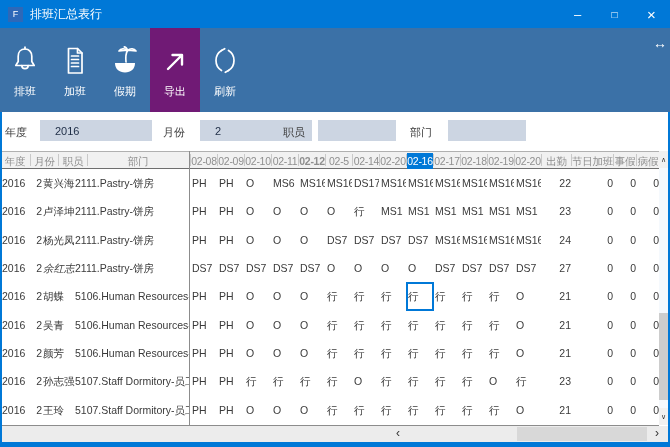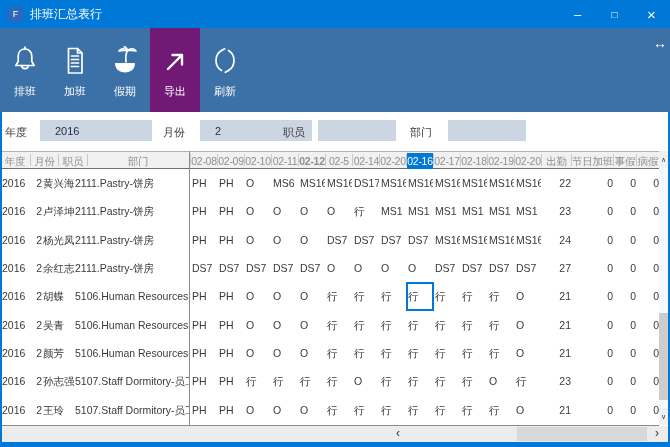--- a/index.html
+++ b/index.html
@@ -253,21 +253,21 @@
           <div class="g-cell" style="left: 489px; width: 25px;">MS16</div>
           <div class="g-cell" style="left: 516px; width: 25px;">MS16</div>
           <div class="g-cell right" style="left: 541px; width: 30px; padding-right: 3px;">24</div>
           <div class="g-cell right" style="left: 571px; width: 42px; padding-right: 4px;">0</div>
           <div class="g-cell right" style="left: 613px; width: 23px; padding-right: 4px;">0</div>
           <div class="g-cell right" style="left: 636px; width: 23px; padding-right: 4px;">0</div>
         </div>
         <div class="g-row" style="top: 85px;">
           <div class="g-cell" style="left: 2px; width: 28px;">2016</div>
           <div class="g-cell right" style="left: 20px; width: 22px; padding-right: 1px;">2</div>
-          <div class="g-cell" style="left: 43px; width: 32px;">余红志</div>
+          <div class="g-cell" style="left: 43px; width: 32px; font-style: italic;">余红志</div>
           <div class="g-cell" style="left: 75px; width: 114px;">2111.Pastry-饼房</div>
           <div class="g-cell" style="left: 192px; width: 25px;">DS7</div>
           <div class="g-cell" style="left: 219px; width: 25px;">DS7</div>
           <div class="g-cell" style="left: 246px; width: 25px;">DS7</div>
           <div class="g-cell" style="left: 273px; width: 25px;">DS7</div>
           <div class="g-cell" style="left: 300px; width: 25px;">DS7</div>
           <div class="g-cell" style="left: 327px; width: 25px;">O</div>
           <div class="g-cell" style="left: 354px; width: 25px;">O</div>
           <div class="g-cell" style="left: 381px; width: 25px;">O</div>
           <div class="g-cell" style="left: 408px; width: 25px;">O</div>

